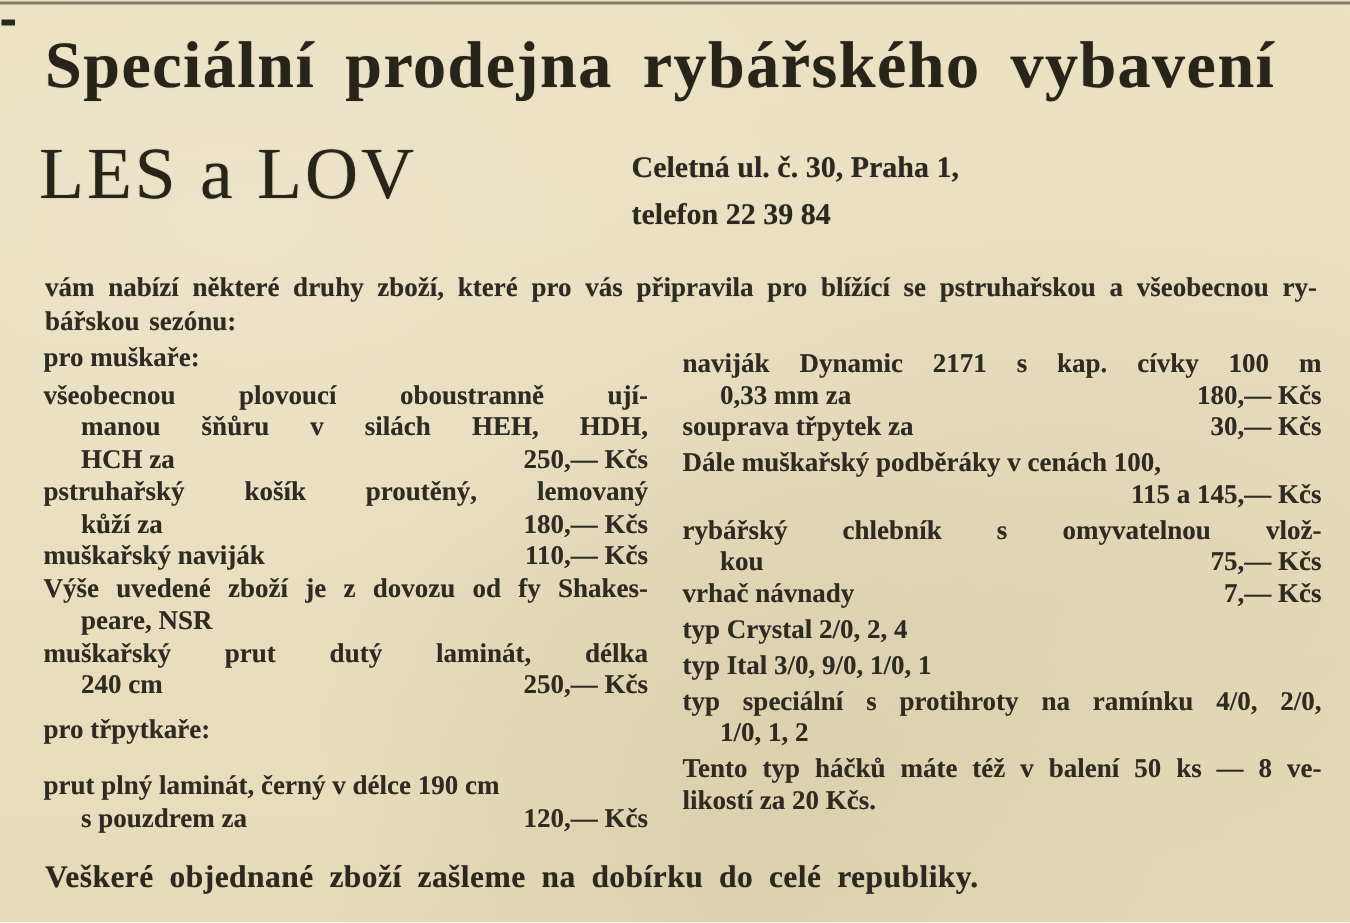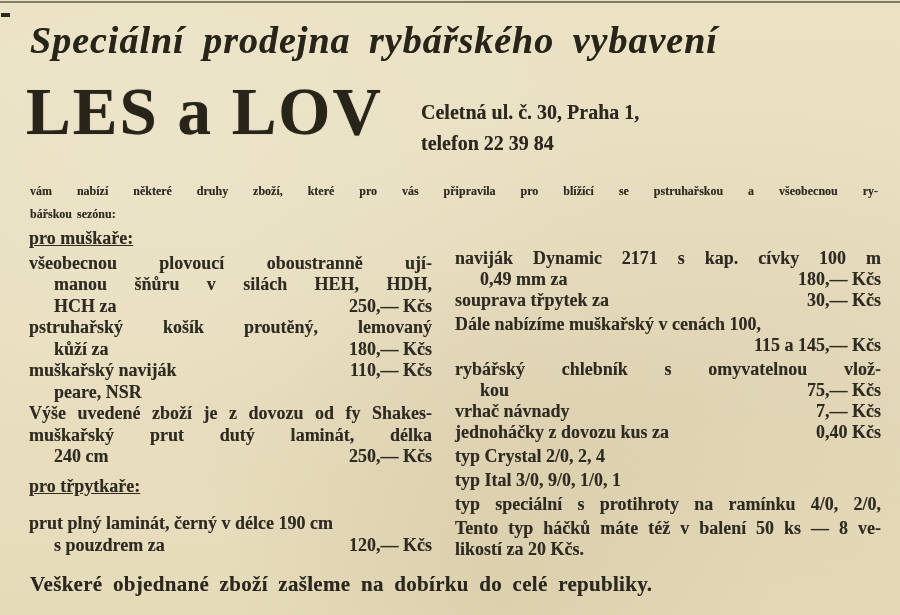--- a/index.html
+++ b/index.html
@@ -12,45 +12,45 @@
       radial-gradient(ellipse at 18% 25%, rgba(255,255,255,0.10), transparent 45%),
       radial-gradient(ellipse at 78% 65%, rgba(125,105,60,0.09), transparent 55%),
       radial-gradient(ellipse at 55% 95%, rgba(120,100,55,0.07), transparent 40%),
       linear-gradient(180deg, #ebe2c4 0%, #e9dfc0 55%, #e6dbb9 100%);
   }
   .top-rule { position:absolute; top:1px; left:0; width:100%; height:2px; background:#4a4435; opacity:.65; }
   .corner-mark { position:absolute; top:13px; left:1px; width:9px; height:4px; background:#2b281f; }
 
   .tagline {
     position:absolute; left:30px; top:18px; width:840px;
-    font-size:38px; font-weight:bold; letter-spacing:1px; word-spacing:8px;
-    color:#272419; text-shadow:0 0 0.6px rgba(40,36,26,.55);font-style:italic;
+    font-size:44px; font-weight:bold; letter-spacing:1px; word-spacing:8px;
+    color:#272419; text-shadow:0 0 0.6px rgba(40,36,26,.55);
   }
   .store-name {
-    position:absolute; left:26px; top:78px;
-    font-size:67px; font-weight:bold; letter-spacing:2px; line-height:1;
+    position:absolute; left:26px; top:91px;
+    font-size:49px; font-weight:normal; letter-spacing:2px; line-height:1;
     color:#272419; text-shadow:0 0 0.8px rgba(40,36,26,.5);
   }
   .address {
     position:absolute; left:421px; top:97px;
     font-size:20px; font-weight:bold; line-height:31px;
     color:#2b2820; text-shadow:0 0 0.5px rgba(40,36,26,.5);
   }
 
   .intro {
     position:absolute; left:30px; top:180px; width:848px;
-    font-size:12px; font-weight:bold; line-height:23px; word-spacing:2px;
+    font-size:18px; font-weight:bold; line-height:23px; word-spacing:2px;
     text-shadow:0 0 0.5px rgba(40,36,26,.45);
   }
 
   .col { position:absolute; font-size:18px; font-weight:bold; text-shadow:0 0 0.4px rgba(40,36,26,.4); }
   .col-left  { left:29px;  top:228px; width:403px; line-height:21.5px; }
-  .col-right { left:455px; top:248px; width:426px; line-height:21px; }
+  .col-right { left:455px; top:232px; width:426px; line-height:21px; }
 
-  .sec-head { margin-bottom:3px;text-decoration:underline; }
+  .sec-head { margin-bottom:3px; }
   .sec-head.second { margin-top:8px; margin-bottom:16px; }
 
   .line { }
   .ind { padding-left:25px;font-family:Liberation Serif, serif; }
   .j { text-align:justify; text-align-last:justify; }
   .row { display:flex; justify-content:space-between; align-items:baseline; }
   .row .t { }
   .row .p { white-space:nowrap; margin-left:10px; }
   .gap { margin-top:3px; }
 
@@ -90,66 +90,63 @@
     </div>
     <div class="line j">pstruhařský košík proutěný, lemovaný</div>
     <div class="line row">
       <span class="t ind">kůží za</span>
       <span class="p">180,— Kčs</span>
     </div>
     <div class="line row">
       <span class="t">muškařský naviják</span>
       <span class="p">110,— Kčs</span>
     </div>
+    <div class="line j">Výše uvedené zboží je z dovozu od fy Shakes-</div>
     <div class="line ind">peare, NSR</div>
-    <div class="line j">Výše uvedené zboží je z dovozu od fy Shakes-</div>
     <div class="line j">muškařský prut dutý laminát, délka</div>
     <div class="line row">
       <span class="t ind">240 cm</span>
       <span class="p">250,— Kčs</span>
     </div>
 
     <div class="sec-head second">pro třpytkaře:</div>
 
     <div class="line">prut plný laminát, černý v délce 190 cm</div>
     <div class="line row">
       <span class="t ind">s pouzdrem za</span>
       <span class="p">120,— Kčs</span>
     </div>
   </div>
 
   <div class="col col-right">
     <div class="line j">naviják Dynamic 2171 s kap. cívky 100 m</div>
     <div class="line row">
-      <span class="t ind">0,49 mm za</span>
+      <span class="t ind">0,33 mm za</span>
       <span class="p">180,— Kčs</span>
     </div>
     <div class="line row">
       <span class="t">souprava třpytek za</span>
       <span class="p">30,— Kčs</span>
     </div>
-    <div class="line gap">Dále nabízíme muškařský v cenách 100,</div>
+    <div class="line gap">Dále muškařský podběráky v cenách 100,</div>
     <div class="line row">
       <span class="t"></span>
       <span class="p">115 a 145,— Kčs</span>
     </div>
     <div class="line j gap">rybářský chlebník s omyvatelnou vlož-</div>
     <div class="line row">
       <span class="t ind">kou</span>
       <span class="p">75,— Kčs</span>
     </div>
     <div class="line row">
       <span class="t">vrhač návnady</span>
       <span class="p">7,— Kčs</span>
     </div>
-    <div class="line row">
-      <span class="t">jednoháčky z dovozu kus za</span>
-      <span class="p">0,40 Kčs</span>
-    </div>
     <div class="line gap">typ Crystal 2/0, 2, 4</div>
     <div class="line gap">typ Ital 3/0, 9/0, 1/0, 1</div>
     <div class="line j gap">typ speciální s protihroty na ramínku 4/0, 2/0,</div>
+    <div class="line ind">1/0, 1, 2</div>
     <div class="line j gap">Tento typ háčků máte též v balení 50 ks — 8 ve-</div>
     <div class="line">likostí za 20 Kčs.</div>
   </div>
 
   <div class="footer">Veškeré objednané zboží zašleme na dobírku do celé republiky.</div>
 </div>
 
 </body></html>

